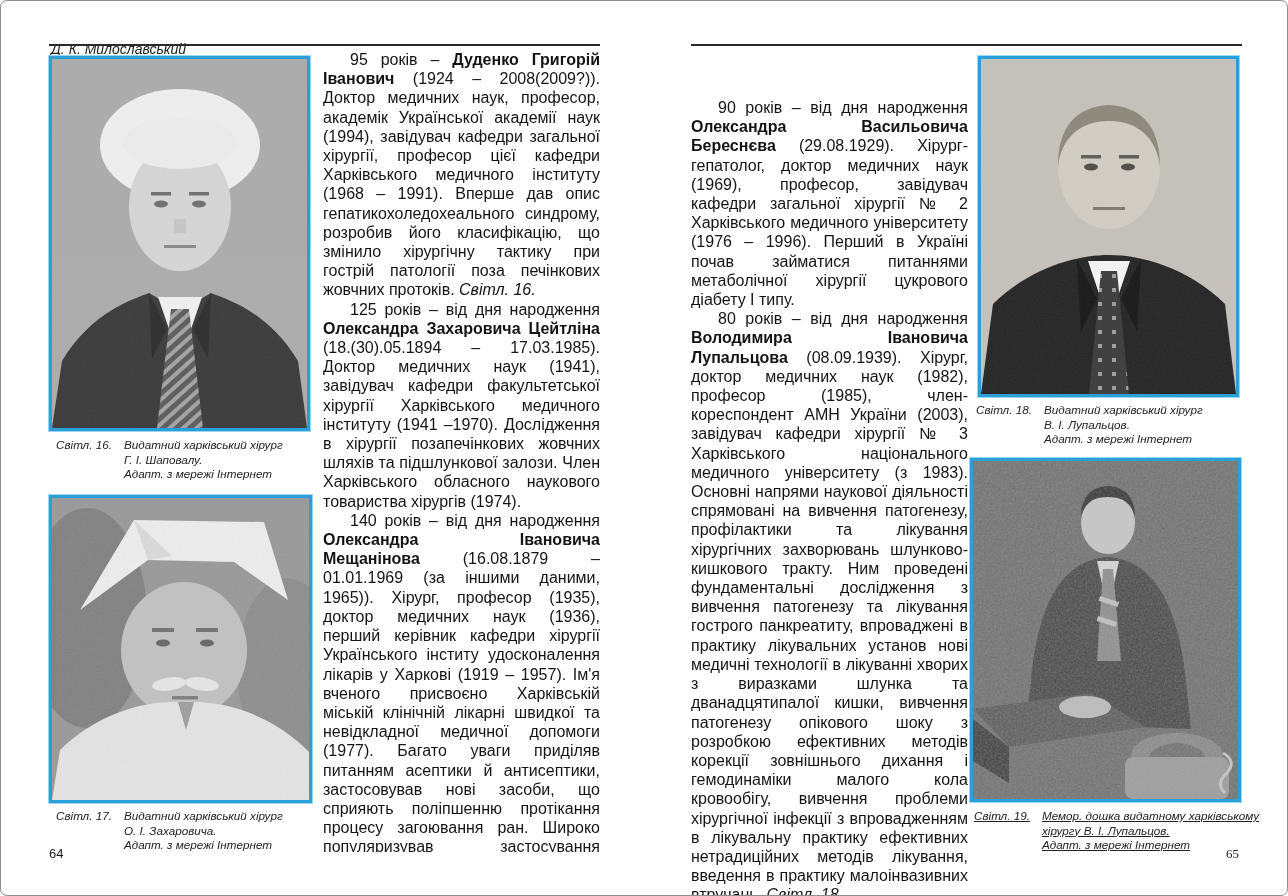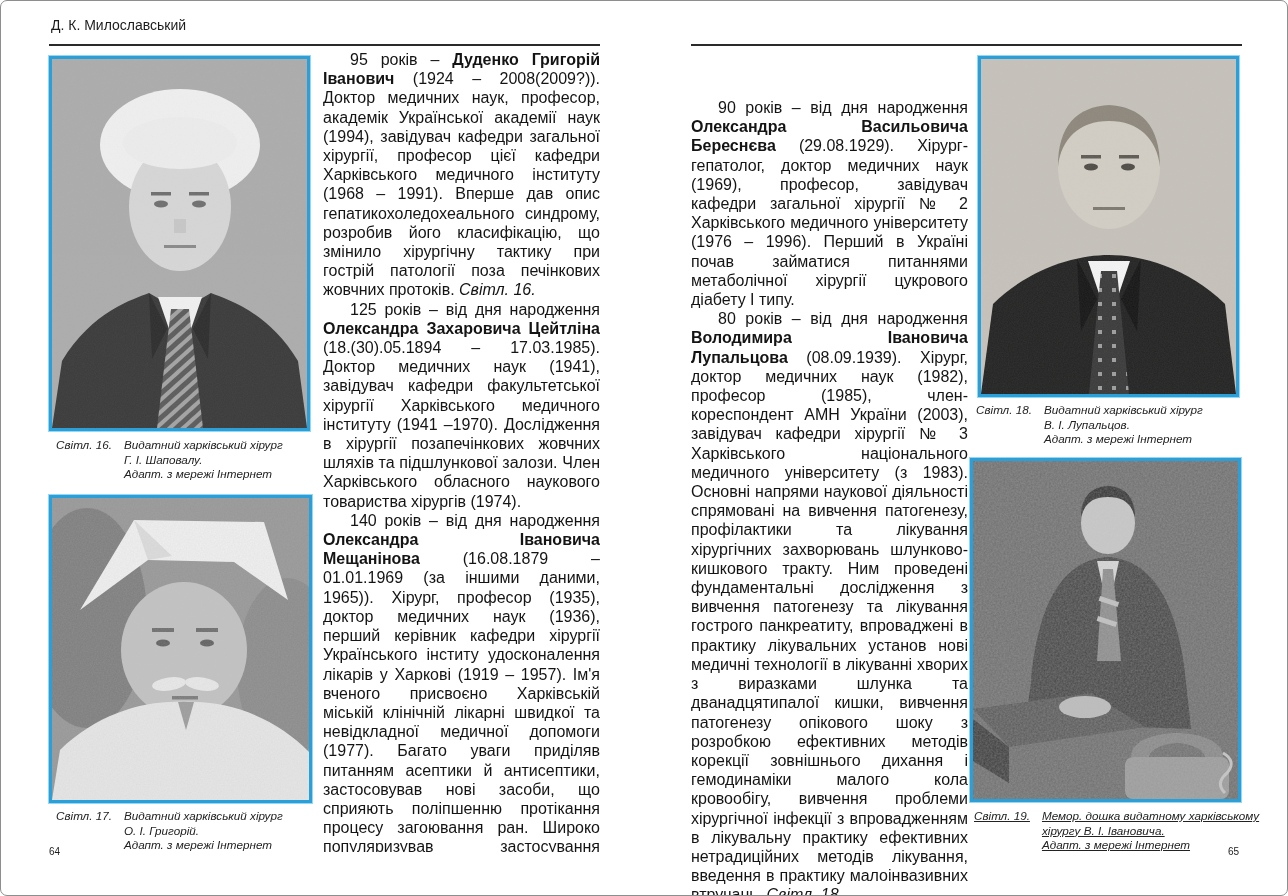--- a/index.html
+++ b/index.html
@@ -3,22 +3,22 @@
 <meta charset="utf-8">
 <style>
   * { margin:0; padding:0; box-sizing:border-box; }
   html,body { background:#ffffff; }
   body { font-family:"Liberation Sans", sans-serif; color:#161616; }
   .sheet{
     position:relative; width:1288px; height:896px; background:#fff;
     border:1px solid #8e8e8e; border-radius:7px; overflow:hidden;
   }
   .running-header-left{
-    position:absolute; left:50px; top:16px;
-    font-size:14px; color:#1c1c1c;
+    position:absolute; left:50px; top:40px;
+    font-style:italic; font-size:14px; color:#1c1c1c;
   }
   .running-header-right{
     position:absolute; left:690px; top:7px; width:551px;
     text-align:right; font-style:italic; font-size:13.5px; line-height:17px; color:#1c1c1c;
   }
   .rule{ position:absolute; height:2px; background:#2a2a2a; }
   .rule-left{ left:48px; top:43px; width:551px; }
   .rule-right{ left:690px; top:43px; width:551px; }
 
   .textcol{
@@ -44,23 +44,23 @@
   .caption{
     position:absolute; display:flex; gap:12px;
     font-style:italic; font-size:11.7px; line-height:14.6px; color:#222;
   }
   .cap16{ left:55px;  top:437px; }
   .cap17{ left:55px;  top:808px; }
   .cap18{ left:975px; top:402px; }
   .cap19{ left:973px; top:808px;text-decoration:underline; }
   .cap-label{ white-space:nowrap; }
 
-  .pagenum{ position:absolute; font-size:10px; color:#1c1c1c; }
+  .pagenum{ position:absolute; font-size:13px; color:#1c1c1c; }
   .pagenum-left{ left:48px; top:845px; }
-  .pagenum-right{ right:48px; top:845px; }
+  .pagenum-right{ right:48px; top:845px;font-family:Liberation Serif, serif; }
 </style>
 </head>
 <body>
 
 <div class="sheet">
 
   <div class="running-header-left">Д. К. Милославський</div>
   <div class="rule rule-left"></div>
 
   <figure class="photo ph16" aria-label="Чорно-білий портрет літнього чоловіка з сивим волоссям у твідовому піджаку з краваткою">
@@ -125,21 +125,21 @@
       <rect x="120" y="198" width="26" height="3.5" fill="#7a7a7a"></rect>
       <path d="M0,302 L8,252 C45,216 92,202 132,204 C180,202 226,222 257,254 L257,302 Z" fill="#e6e6e6"></path>
       <polygon points="126,204 142,204 134,232" fill="#9c9c9c"></polygon>
       <rect width="257" height="302" filter="url(#grain17)" opacity="0.5"></rect>
     </svg>
   </figure>
   <figcaption class="caption cap17">
     <span class="cap-label">Світл. 17.</span>
     <span>
       <div>Видатний харківський хірург</div>
-      <div>О. І. Григорій.</div>
+      <div>О. І. Захаровича.</div>
       <div>Адапт. з мережі Інтернет</div>
     </span>
   </figcaption>
 
   <div class="textcol textcol-left">
     <p><span>95 років – </span><span style="font-weight: bold;">Дуденко Григорій Іванович</span><span> (1924 – 2008(2009?)). Доктор медичних наук, професор, академік Української академії наук (1994), завідувач кафедри загальної хірургії, професор цієї кафедри Харківського медичного інституту (1968 – 1991). Вперше дав опис гепатикохоледохеального синдрому, розробив його класифікацію, що змінило хірургічну тактику при гострій патології поза печінкових жовчних протоків. </span><span style="font-style: italic;">Світл. 16.</span></p>
     <p><span>125 років – від дня народження </span><span style="font-weight: bold;">Олександра Захаровича Цейтліна</span><span> (18.(30).05.1894 – 17.03.1985). Доктор медичних наук (1941), завідувач кафедри факультетської хірургії Харківського медичного інституту (1941 –1970). Дослідження в хірургії позапечінкових жовчних шляхів та підшлункової залози. Член Харківського обласного наукового товариства хірургів (1974).</span></p>
     <p><span>140 років – від дня народження </span><span style="font-weight: bold;">Олександра Івановича Мещанінова</span><span> (16.08.1879 – 01.01.1969 (за іншими даними, 1965)). Хірург, професор (1935), доктор медичних наук (1936), перший керівник кафедри хірургії Українського інститу удосконалення лікарів у Харкові (1919 – 1957). Ім'я вченого присвоєно Харківській міській клінічній лікарні швидкої та невідкладної медичної допомоги (1977). Багато уваги приділяв питанням асептики й антисептики, застосовував нові засоби, що сприяють поліпшенню протікання процесу загоювання ран. Широко популяризував застосування «зеленки» для обробки поля. </span><span style="font-style: italic;">Світл. 17.</span></p>
   </div>
 
@@ -212,20 +212,20 @@
       <rect x="152" y="296" width="104" height="42" rx="8" fill="#9b9b9b"></rect>
       <path d="M158,296 C158,278 186,272 204,272 C222,272 250,278 250,296 L232,296 C230,286 212,282 204,282 C196,282 178,286 176,296 Z" fill="#888888"></path>
       <path d="M250,292 q14,8 4,20 q-12,10 -2,20" stroke="#c6c6c6" stroke-width="3" fill="none"></path>
       <rect width="265" height="338" filter="url(#grain19)" opacity="0.55"></rect>
     </svg>
   </figure>
   <figcaption class="caption cap19">
     <span class="cap-label">Світл. 19.</span>
     <span>
       <div>Мемор. дошка видатному харківському</div>
-      <div>хірургу В. І. Івановича.</div>
+      <div>хірургу В. І. Лупальцов.</div>
       <div>Адапт. з мережі Інтернет</div>
     </span>
   </figcaption>
 
   <div class="pagenum pagenum-right">65</div>
 
 </div>
 
 </body></html>

